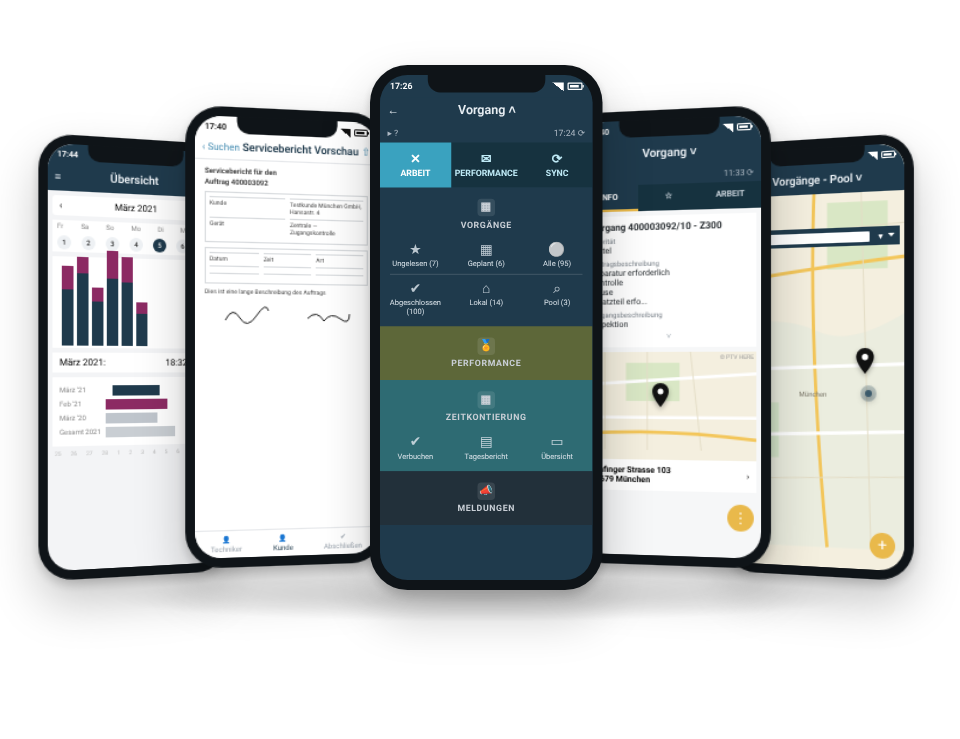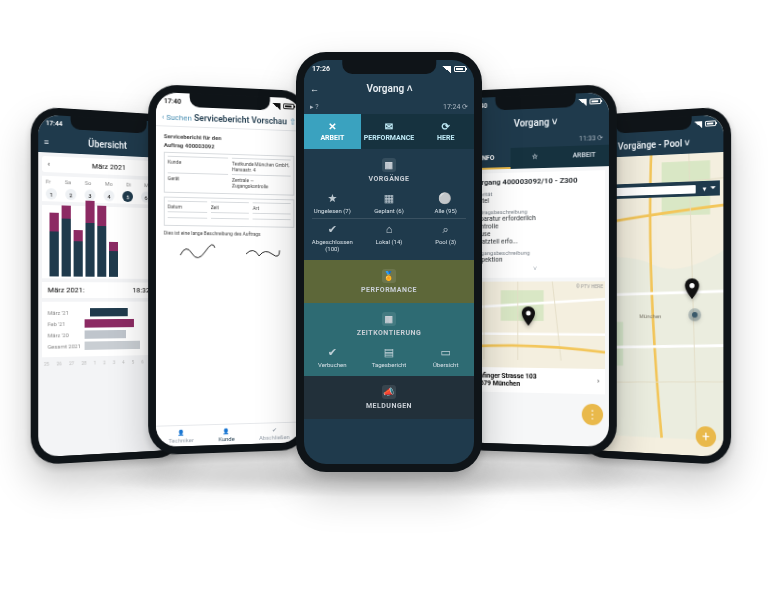--- a/index.html
+++ b/index.html
@@ -385,21 +385,21 @@
           <span style="width:8px"></span>
         </div>
       </div>
       <div class="crumb">
         <span>▸ ?</span>
         <span>17:24 ⟳</span>
       </div>
       <div class="segs">
         <div class="seg on"><span class="ico">✕</span><span>ARBEIT</span></div>
         <div class="seg"><span class="ico">✉</span><span>PERFORMANCE</span></div>
-        <div class="seg"><span class="ico">⟳</span><span>HERE</span></div>
+        <div class="seg"><span class="ico">⟳</span><span>SYNC</span></div>
       </div>
 
       <div class="block vorg">
         <div class="bhead"><span class="dot">▦</span><span>VORGÄNGE</span></div>
         <div class="row3" id="p3-v1">
             <div class="cell"><span class="ico">★</span><span>Ungelesen (7)</span></div>
             <div class="cell"><span class="ico">▦</span><span>Geplant (6)</span></div>
             <div class="cell"><span class="ico">⚪</span><span>Alle (95)</span></div>
           </div>
         <div class="divider"></div>

